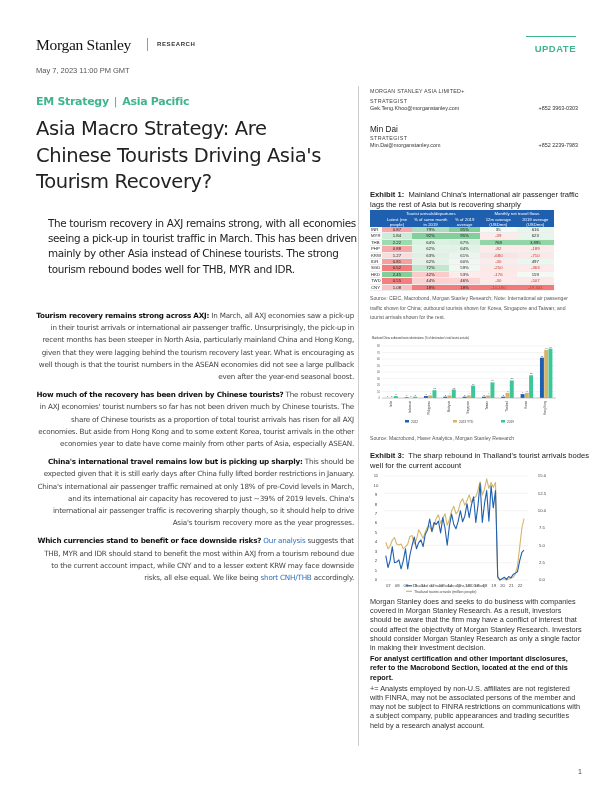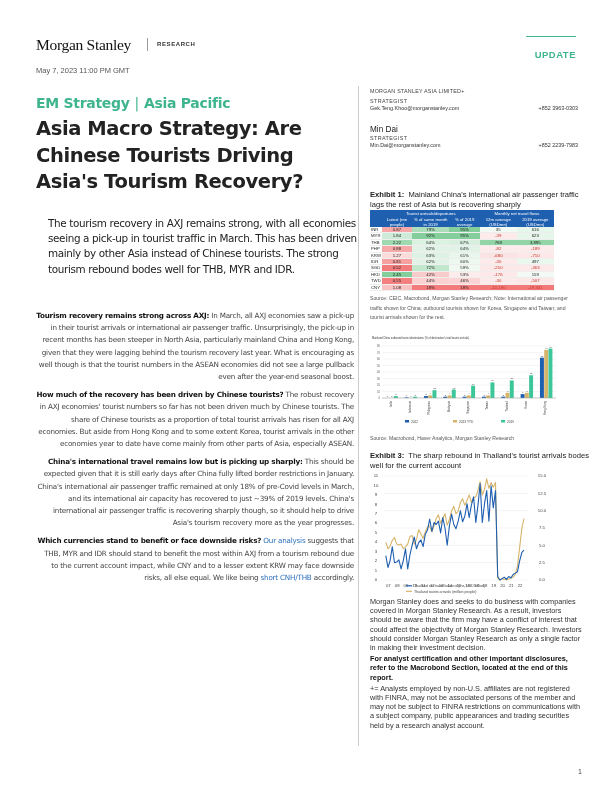--- a/index.html
+++ b/index.html
@@ -2,24 +2,24 @@
 <html><head>
 <meta charset="utf-8">
 <style>
   * { box-sizing: border-box; margin: 0; padding: 0; }
   html, body { width: 612px; height: 792px; background: #ffffff; overflow: hidden; }
   body { position: relative; font-family: "DejaVu Sans", sans-serif; color: #222; }
 
   .logo { position: absolute; left: 36px; top: 36px; font-family: Liberation Serif, serif; font-size: 15.5px; color: #111; letter-spacing: -0.3px; }
   .logo-sep { position: absolute; left: 147px; top: 38px; width: 1px; height: 13px; background: #999; }
   .logo-research { position: absolute; left: 157px; top: 41px; font-family: "Liberation Sans", sans-serif; font-size: 6px; font-weight: bold; letter-spacing: 0.6px; color: #333; }
-  .update-badge { position: absolute; left: 526px; top: 36px; width: 50px; border-top: 1.5px solid #3fb58f; padding-top: 12px; text-align: right; font-family: "Liberation Sans", sans-serif; font-weight: bold; font-size: 9.5px; color: #3fb58f; letter-spacing: 0.5px; }
+  .update-badge { position: absolute; left: 526px; top: 36px; width: 50px; border-top: 1.5px solid #3fb58f; padding-top: 6px; text-align: right; font-family: "Liberation Sans", sans-serif; font-weight: bold; font-size: 9.5px; color: #3fb58f; letter-spacing: 0.5px; }
   .date { position: absolute; left: 36px; top: 66px; font-family: "Liberation Sans", sans-serif; font-size: 7.5px; color: #555; }
 
-  .category { position: absolute; left: 36px; top: 95px; font-family: "DejaVu Sans", sans-serif; font-size: 14px; font-weight: bold; color: #3fb58f; letter-spacing: -0.3px; white-space: nowrap; text-align: right; }
+  .category { position: absolute; left: 36px; top: 95px; font-family: "DejaVu Sans", sans-serif; font-size: 11px; font-weight: bold; color: #3fb58f; letter-spacing: -0.3px; white-space: nowrap; text-align: right; }
   .category .pipe { margin: 0 5px; font-weight: normal; }
   .title { position: absolute; left: 36px; top: 116px; width: 310px; font-family: "DejaVu Sans", sans-serif; font-weight: 200; font-size: 19.5px; line-height: 26.5px; color: #222; letter-spacing: -0.4px; }
 
   .lead { position: absolute; left: 48px; top: 216px; width: 318px; font-size: 10.4px; line-height: 15.2px; color: #222; letter-spacing: -0.35px; }
   .body { position: absolute; left: 36px; top: 310px; width: 318px; font-size: 7.2px; line-height: 12.2px; color: #444; letter-spacing: -0.2px; }
   .body p { margin-bottom: 6px; text-align: right; }
   .body b { color: #111; }
   .link { color: #2a6ebb; cursor: pointer; }
 
   .rcol-rule { position: absolute; left: 358px; top: 86px; width: 1px; height: 660px; background: #ccc; }
@@ -51,21 +51,21 @@
 
 <div class="logo">Morgan Stanley</div>
 <div class="logo-sep"></div>
 <div class="logo-research">RESEARCH</div>
 <div class="update-badge">UPDATE</div>
 <div class="date">May 7, 2023 11:00 PM GMT</div>
 
 <div class="category">
   <span>EM Strategy</span><span class="pipe">|</span><span>Asia Pacific</span>
 </div>
-<h1 class="title" style="font-weight:700;">Asia Macro Strategy: Are Chinese Tourists Driving Asia's Tourism Recovery?</h1>
+<h1 class="title" style="font-weight:400;">Asia Macro Strategy: Are Chinese Tourists Driving Asia's Tourism Recovery?</h1>
 
 <div class="lead">The tourism recovery in AXJ remains strong, with all economies seeing a pick-up in tourist traffic in March. This has been driven mainly by other Asia instead of Chinese tourists. The strong tourism rebound bodes well for THB, MYR and IDR.</div>
 
 <div class="body">
   <p><b>Tourism recovery remains strong across AXJ:</b><span> In March, all AXJ economies saw a pick-up in their tourist arrivals or international air passenger traffic. Unsurprisingly, the pick-up in recent months has been steeper in North Asia, particularly mainland China and Hong Kong, given that they were lagging behind the tourism recovery last year. What is encouraging as well though is that the tourist numbers in the ASEAN economies did not see a large pullback even after the year-end seasonal boost.</span></p>
   <p><b>How much of the recovery has been driven by Chinese tourists?</b><span> The robust recovery in AXJ economies' tourist numbers so far has not been driven much by Chinese tourists. The share of Chinese tourists as a proportion of total tourist arrivals has risen for all AXJ economies. But aside from Hong Kong and to some extent Korea, tourist arrivals in the other economies year to date have come mainly from other parts of Asia, especially ASEAN.</span></p>
   <p><b>China's international travel remains low but is picking up sharply:</b><span> This should be expected given that it is still early days after China fully lifted border restrictions in January. China's international air passenger traffic remained at only 18% of pre-Covid levels in March, and its international air capacity has recovered to just ~39% of 2019 levels. China's international air passenger traffic is recovering sharply though, so it should help to drive Asia's tourism recovery more as the year progresses.</span></p>
   <p><b>Which currencies stand to benefit or face downside risks?</b><span> </span><span class="link">Our analysis</span><span> suggests that THB, MYR and IDR should stand to benefit the most within AXJ from a tourism rebound due to the current account impact, while CNY and to a lesser extent KRW may face downside risks, all else equal. We like being </span><span class="link">short CNH/THB</span><span> accordingly.</span></p>
 </div>
 

